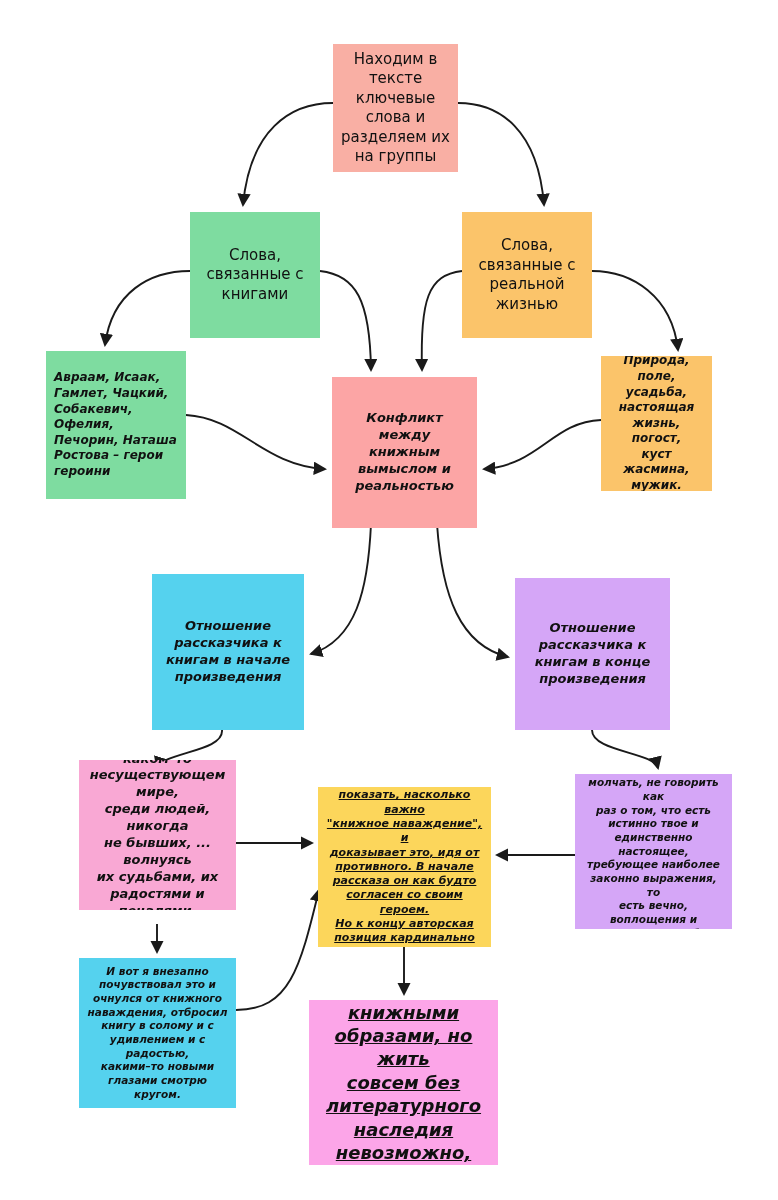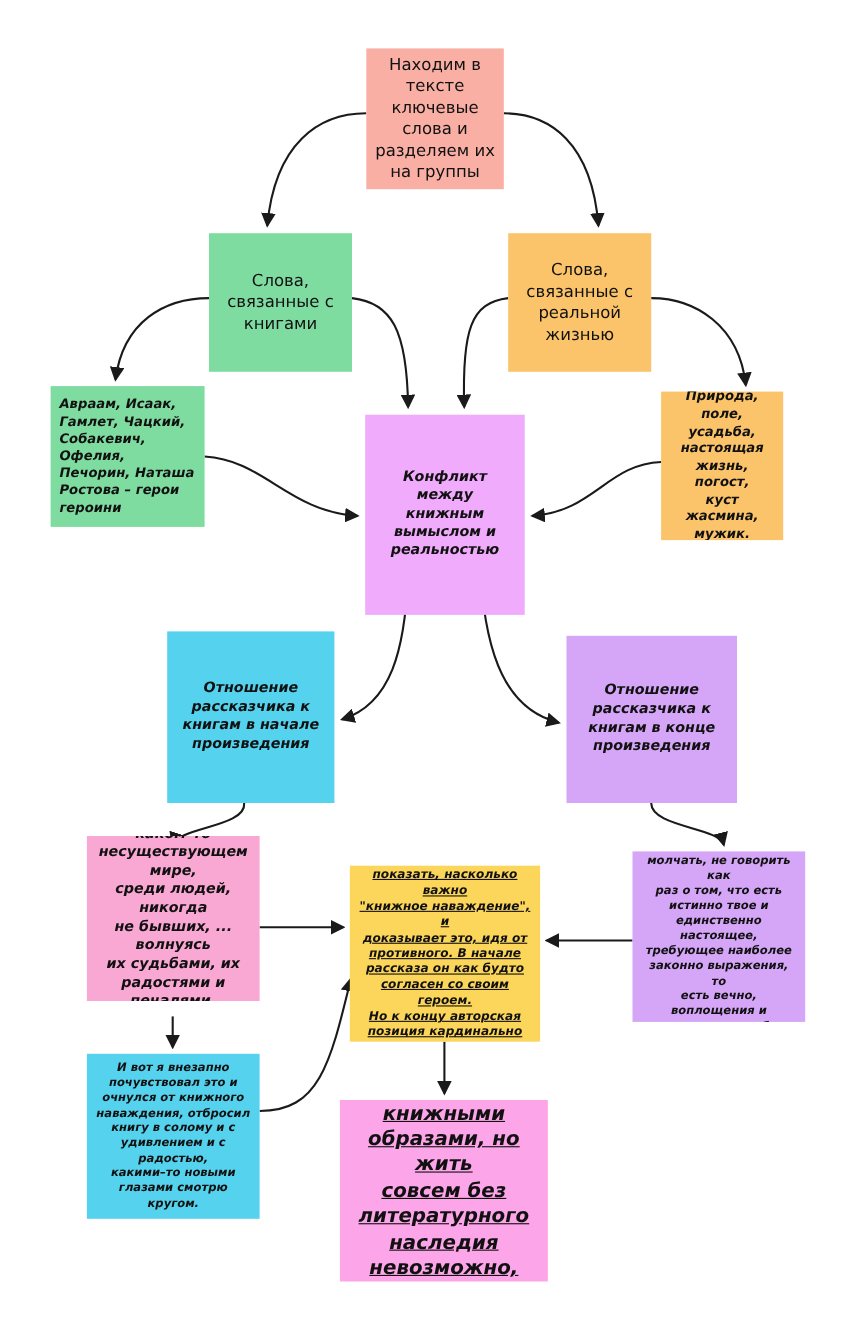--- a/index.html
+++ b/index.html
@@ -98,40 +98,40 @@
 книгами</span>
   </div>
 
   <div class="node upright" style="left: 462px; top: 212px; width: 130px; height: 126px; background: rgb(251, 196, 106); font-size: 15px;">
     <span class="txt">Слова,
 связанные с
 реальной
 жизнью</span>
   </div>
 
-  <div class="node ital leftal" style="left: 46px; top: 351px; width: 140px; height: 128px; background: rgb(126, 220, 160); font-size: 12px;">
+  <div class="node ital leftal" style="left: 46px; top: 351px; width: 140px; height: 148px; background: rgb(126, 220, 160); font-size: 12px;">
     <span class="txt">Авраам,  Исаак,
 Гамлет,  Чацкий,
 Собакевич,
 Офелия,
 Печорин,  Наташа
 Ростова – герои
 героини</span>
   </div>
 
   <div class="node ital" style="left: 601px; top: 356px; width: 111px; height: 135px; background: rgb(251, 196, 106); font-size: 12px;">
     <span class="txt">Природа,
 поле,  усадьба,
 настоящая
 жизнь,  погост,
 куст жасмина,
 мужик.</span>
   </div>
 
-  <div class="node ital" style="left: 332px; top: 377px; width: 145px; height: 182px; background: #f0abfc; font-size: 13px;">
+  <div class="node ital" style="left: 332px; top: 377px; width: 145px; height: 151px; background: #fca5a5; font-size: 13px;">
     <span class="txt">Конфликт между
 книжным
 вымыслом и
 реальностью</span>
   </div>
 
   <div class="node ital" style="left: 152px; top: 574px; width: 152px; height: 156px; background: rgb(85, 210, 238); font-size: 13px;">
     <span class="txt">Отношение
 рассказчика к
 книгам в начале

